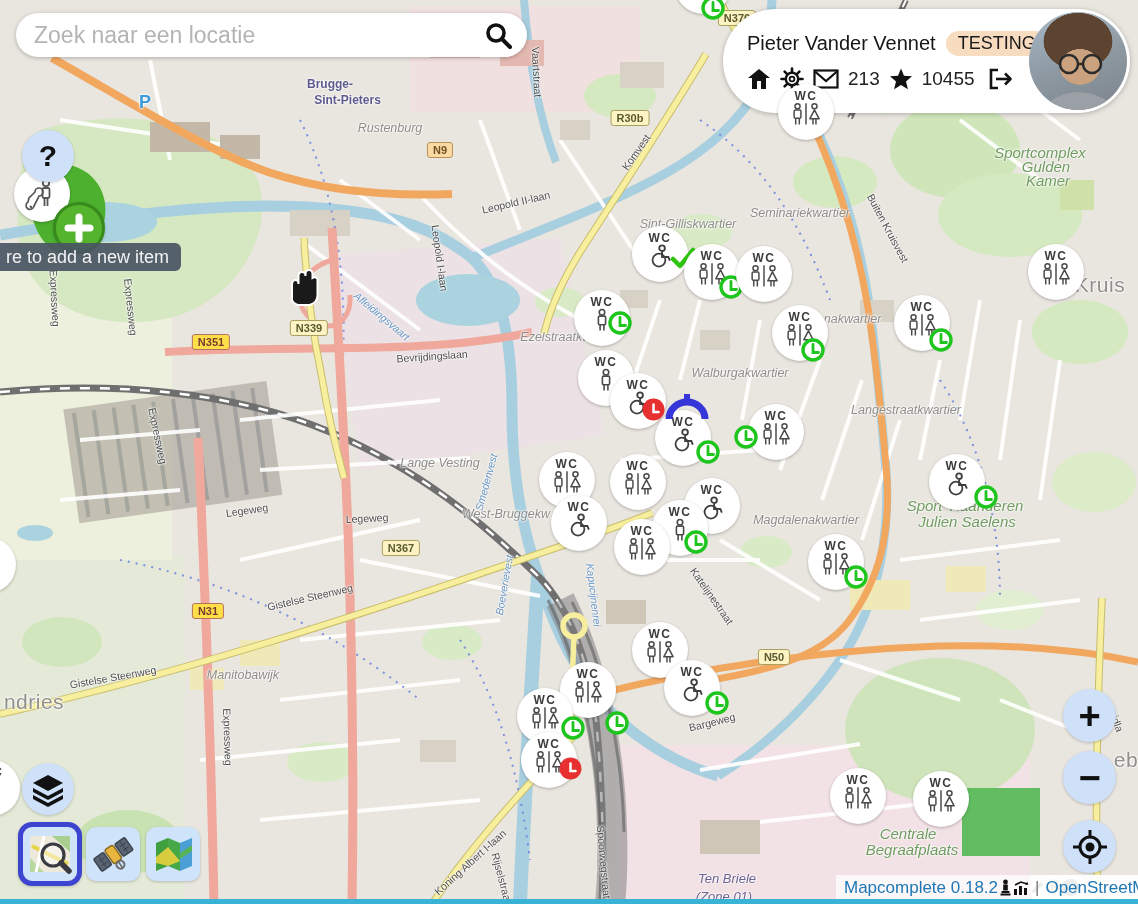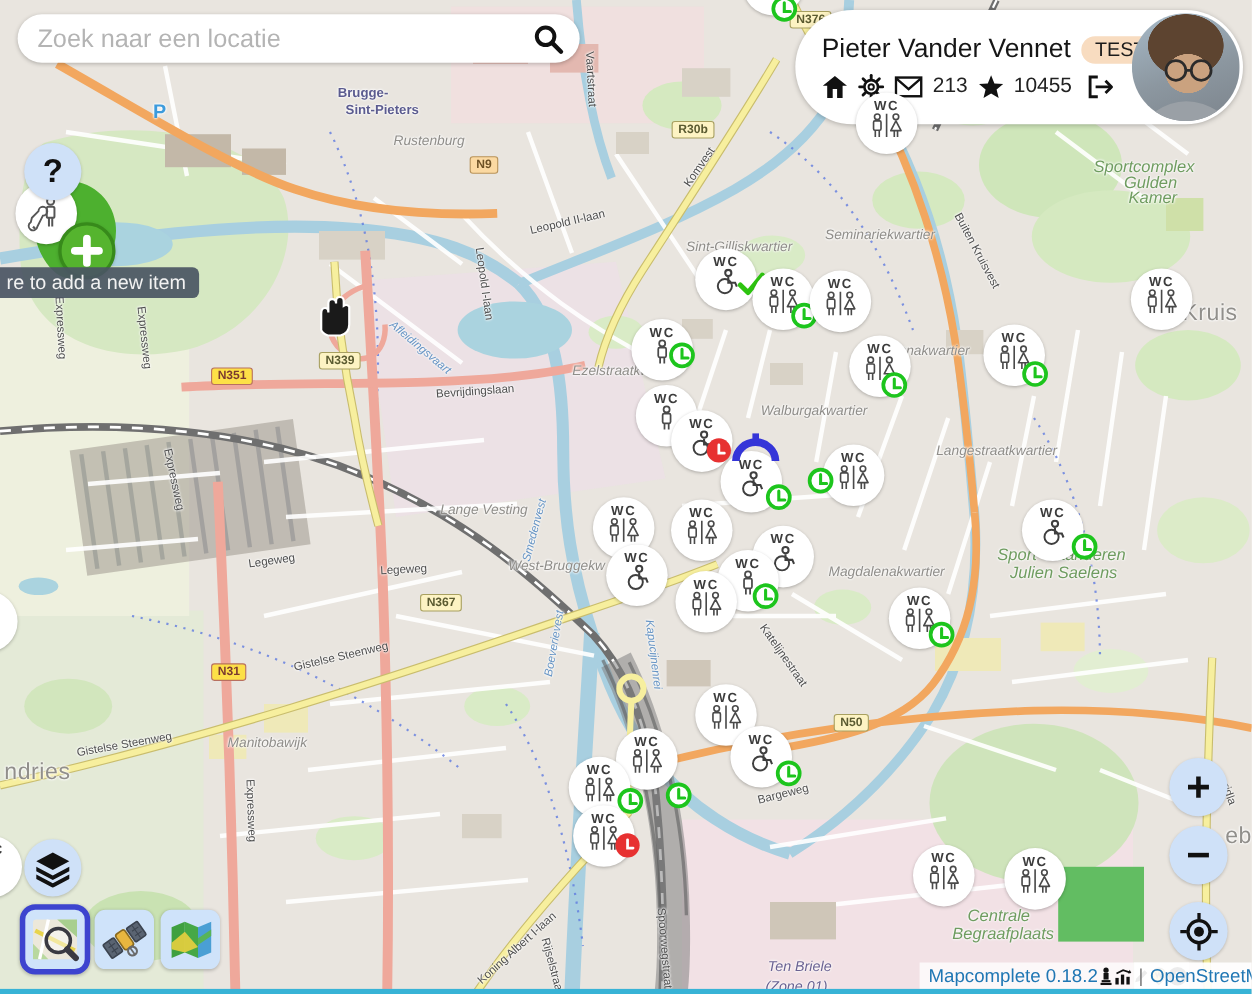--- a/index.html
+++ b/index.html
@@ -33,21 +33,21 @@
   
   .searchbar{position:absolute;left:16px;top:13px;width:511px;height:44px;background:#fff;
     border-radius:22px;box-shadow:0 1px 4px rgba(0,0,0,.25);display:flex;align-items:center;}
   .searchbar input{flex:1;border:none;outline:none;font-family:"Liberation Sans",sans-serif;
     font-size:23px;font-weight:300;color:#555;padding:0 0 0 18px;background:transparent;}
   .searchbar input::placeholder{color:#b4b4b4;}
   .search-ic{margin-right:14px;}
   .userpanel{position:absolute;left:723px;top:9px;width:407px;height:104px;background:#fff;
     border-radius:52px;box-shadow:0 1px 5px rgba(0,0,0,.25);}
   .up-row1{position:absolute;left:24px;top:22px;display:flex;align-items:center;gap:10px;}
-  .up-name{font-size:24px;color:#161616;white-space:nowrap;}
+  .up-name{font-size:20px;color:#161616;white-space:nowrap;}
   .up-badge{background:#f8dcc0;color:#1a1a1a;font-size:18px;padding:2px 12px;border-radius:14px;}
   .up-row2{position:absolute;left:24px;top:58px;display:flex;align-items:center;gap:9px;}
   .up-count{font-size:19px;color:#222;}
   .avatar{position:absolute;right:3px;top:3px;width:98px;height:98px;border-radius:50%;overflow:hidden;
     background:
       radial-gradient(34% 30% at 52% 56%,#caa27f 0 60%,rgba(0,0,0,0) 61%),
       radial-gradient(58% 48% at 50% 30%,#5d4430 0 60%,rgba(0,0,0,0) 61%),
       linear-gradient(160deg,#a7bac8 0%,#8c97a0 55%,#7c848c 100%);}
   .roundbtn{position:absolute;border-radius:50%;background:#cfe1f8;display:flex;align-items:center;
     justify-content:center;box-shadow:0 1px 3px rgba(0,0,0,.2);}
@@ -201,21 +201,21 @@
 
   <div id="map-overlay">
       <div class="mlabel station" style="left: 330px; top: 84px;">Brugge-</div>
       <div class="mlabel station" style="left: 330px; top: 100px; padding-left: 35px;">Sint-Pieters</div>
       <div class="mlabel parking" style="left: 145px; top: 102px;">P</div>
       <div class="mlabel area" style="left: 390px; top: 128px;">Rustenburg</div>
       <div class="mlabel street" style="left: 537px; top: 72px; transform: translate(-50%, -50%) rotate(87deg);">Vaartstraat</div>
       <div class="mlabel street" style="left: 636px; top: 152px; transform: translate(-50%, -50%) rotate(-55deg);">Komvest</div>
       <div class="mlabel street" style="left: 516px; top: 202px; transform: translate(-50%, -50%) rotate(-13deg);">Leopold II-laan</div>
       <div class="mlabel street" style="left: 440px; top: 258px; transform: translate(-50%, -50%) rotate(82deg);">Leopold I-laan</div>
-      <div class="mlabel area" style="left: 672px; top: 224px;">Sint-Gilliskwartier</div>
+      <div class="mlabel area" style="left: 688px; top: 224px;">Sint-Gilliskwartier</div>
       <div class="mlabel area" style="left: 800px; top: 213px;">Seminariekwartier</div>
       <div class="mlabel green" style="left: 1040px; top: 152px;">Sportcomplex</div>
       <div class="mlabel green" style="left: 1046px; top: 166px;">Gulden</div>
       <div class="mlabel green" style="left: 1048px; top: 180px;">Kamer</div>
       <div class="mlabel street" style="left: 888px; top: 228px; transform: translate(-50%, -50%) rotate(62deg);">Buiten Kruisvest</div>
       <div class="mlabel area" style="left: 570px; top: 337px;">Ezelstraatkwartier</div>
       <div class="mlabel area" style="left: 845px; top: 319px;">Annakwartier</div>
       <div class="mlabel area" style="left: 740px; top: 373px;">Walburgakwartier</div>
       <div class="mlabel area" style="left: 862px; top: 410px; margin-left: 44px;">Langestraatkwartier</div>
       <div class="mlabel area" style="left: 806px; top: 520px;">Magdalenakwartier</div>

